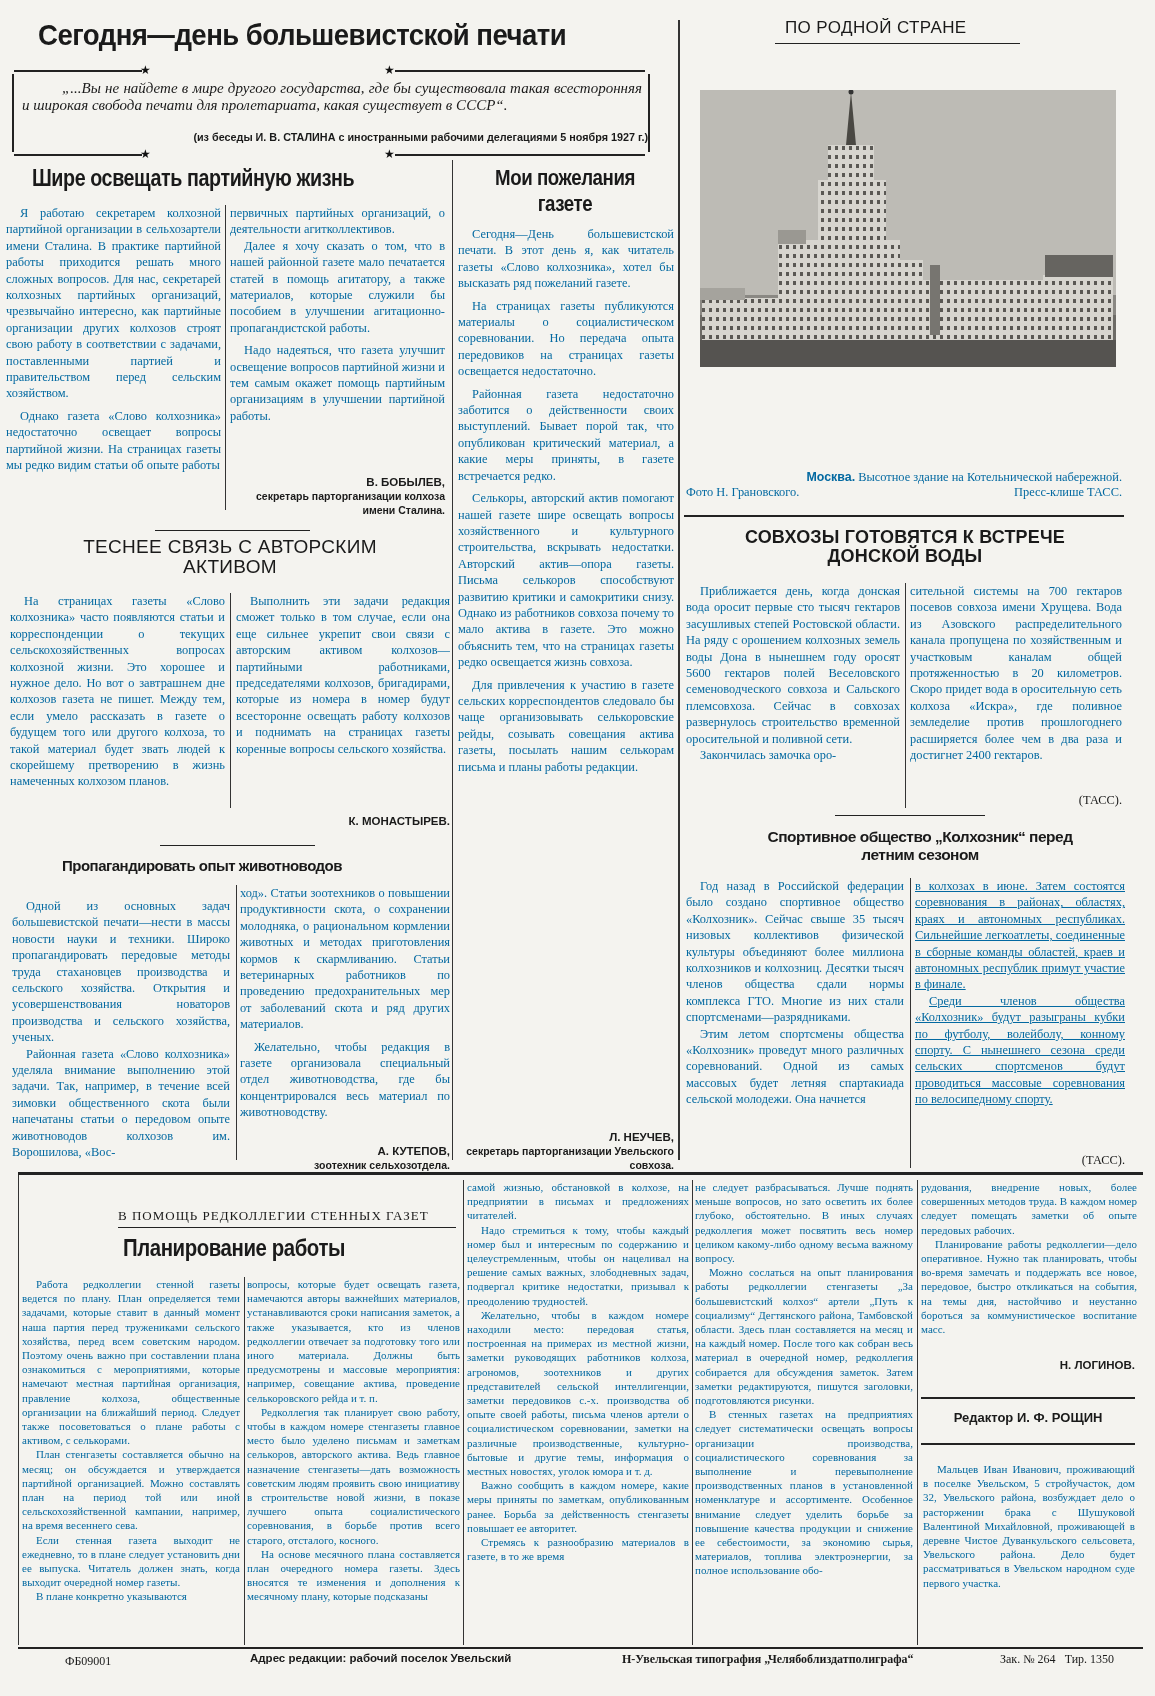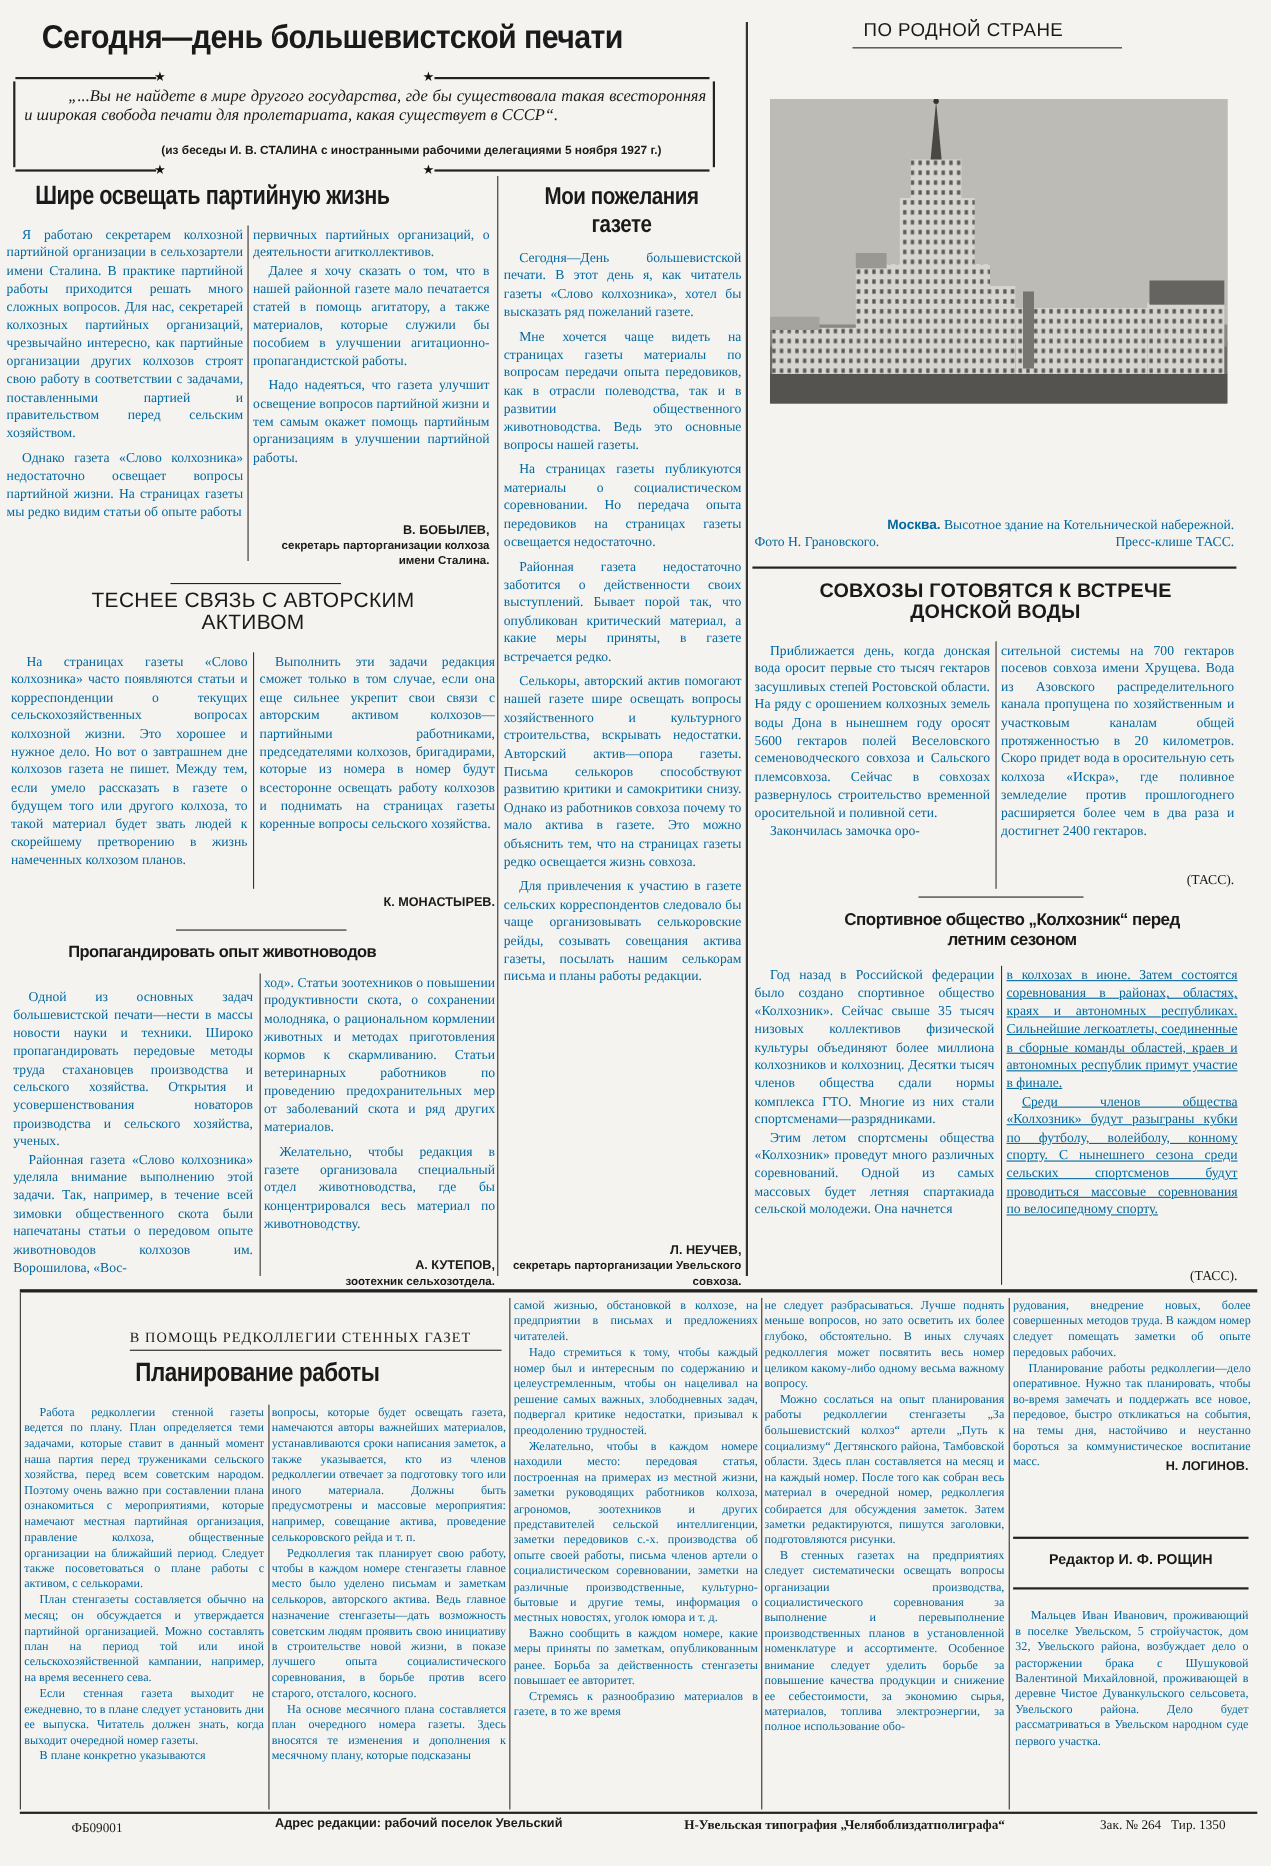--- a/index.html
+++ b/index.html
@@ -22,21 +22,21 @@
 <body>
 
 <div class="abs" style="left:38px; top:18px; width:600px; font-family:'Liberation Sans','DejaVu Sans',sans-serif; font-weight:700; font-size:30px; letter-spacing:-0.6px; transform:scaleX(0.92); transform-origin:left top; white-space:nowrap;">Сегодня—день большевистской печати</div>
 
 <div class="hline" style="left:14px; top:70px; width:128px;"></div>
 <span class="star" style="left:140px; top:64px;">★</span>
 <span class="star" style="left:384px; top:64px;">★</span>
 <div class="hline" style="left:395px; top:70px; width:250px;"></div>
 <div class="abs" style="left:12px; top:74px; width:638px; height:78px; border-left:2px solid #222; border-right:2px solid #222;"></div>
 <div class="abs" style="left:22px; top:80px; width:620px; font-family:'Liberation Serif',serif; font-style:italic; font-size:15px; line-height:17px; text-align:justify; text-indent:40px;">„...Вы не найдете в мире другого государства, где бы существовала такая всесторонняя и широкая свобода печати для пролетариата, какая существует в СССР“.</div>
-<div class="abs" style="left:100px; top:131px; width:548px; text-align:center; font-family:'Liberation Sans',sans-serif; font-weight:700; font-size:10.8px; white-space:nowrap;">(из беседы И. В. СТАЛИНА с иностранными рабочими делегациями 5 ноября 1927 г.)</div>
+<div class="abs" style="left:100px; top:131px; width:548px; text-align:right; font-family:'Liberation Sans',sans-serif; font-weight:700; font-size:10.8px; white-space:nowrap;">(из беседы И. В. СТАЛИНА с иностранными рабочими делегациями 5 ноября 1927 г.)</div>
 <div class="hline" style="left:14px; top:154px; width:128px;"></div>
 <span class="star" style="left:140px; top:148px;">★</span>
 <span class="star" style="left:384px; top:148px;">★</span>
 <div class="hline" style="left:395px; top:154px; width:250px;"></div>
 
 <div class="vline" style="left:452px; top:160px; height:1000px;"></div>
 <div class="vline" style="left:678px; top:20px; height:1140px; width:2px;"></div>
 
 <div class="abs head-cond" style="left:32px; top:164px; font-size:24px; white-space:nowrap; transform:scaleX(0.82);">Шире освещать партийную жизнь</div>
 
@@ -82,21 +82,20 @@
   <p class="gap">Желательно, чтобы редакция в газете организовала специальный отдел животноводства, где бы концентрировался весь материал по животноводству.</p>
 </div>
 <div class="abs sig" style="left:240px; top:1144px; width:210px;">
   <div>А. КУТЕПОВ,</div>
   <div class="role">зоотехник сельхозотдела.</div>
 </div>
 
 <div class="abs head-cond center" style="left:460px; top:165px; width:210px; font-size:22px; line-height:26px; transform:scaleX(0.85); transform-origin:center top;">Мои пожелания газете</div>
 <div class="abs txt" style="left:458px; top:226px; width:216px;">
   <p>Сегодня—День большевистской печати. В этот день я, как читатель газеты «Слово колхозника», хотел бы высказать ряд пожеланий газете.</p>
-  <p class="gap">Мне хочется чаще видеть на страницах газеты материалы по вопросам передачи опыта передовиков, как в отрасли полеводства, так и в развитии общественного животноводства. Ведь это основные вопросы нашей газеты.</p>
   <p class="gap">На страницах газеты публикуются материалы о социалистическом соревновании. Но передача опыта передовиков на страницах газеты освещается недостаточно.</p>
   <p class="gap">Районная газета недостаточно заботится о действенности своих выступлений. Бывает порой так, что опубликован критический материал, а какие меры приняты, в газете встречается редко.</p>
   <p class="gap">Селькоры, авторский актив помогают нашей газете шире освещать вопросы хозяйственного и культурного строительства, вскрывать недостатки. Авторский актив—опора газеты. Письма селькоров способствуют развитию критики и самокритики снизу. Однако из работников совхоза почему то мало актива в газете. Это можно объяснить тем, что на страницах газеты редко освещается жизнь совхоза.</p>
   <p class="gap">Для привлечения к участию в газете сельских корреспондентов следовало бы чаще организовывать селькоровские рейды, созывать совещания актива газеты, посылать нашим селькорам письма и планы работы редакции.</p>
 </div>
 <div class="abs sig" style="left:458px; top:1130px; width:216px;">
   <div>Л. НЕУЧЕВ,</div>
   <div class="role">секретарь парторганизации Увельского совхоза.</div>
 </div>
 
@@ -285,21 +284,21 @@
 <div class="abs txt small" style="left:695px; top:1180px; width:218px;">
   <p style="text-indent:0">не следует разбрасываться. Лучше поднять меньше вопросов, но зато осветить их более глубоко, обстоятельно. В иных случаях редколлегия может посвятить весь номер целиком какому-либо одному весьма важному вопросу.</p>
   <p>Можно сослаться на опыт планирования работы редколлегии стенгазеты „За большевистский колхоз“ артели „Путь к социализму“ Дегтянского района, Тамбовской области. Здесь план составляется на месяц и на каждый номер. После того как собран весь материал в очередной номер, редколлегия собирается для обсуждения заметок. Затем заметки редактируются, пишутся заголовки, подготовляются рисунки.</p>
   <p>В стенных газетах на предприятиях следует систематически освещать вопросы организации производства, социалистического соревнования за выполнение и перевыполнение производственных планов в установленной номенклатуре и ассортименте. Особенное внимание следует уделить борьбе за повышение качества продукции и снижение ее себестоимости, за экономию сырья, материалов, топлива электроэнергии, за полное использование обо-</p>
 </div>
 <div class="vline" style="left:917px; top:1180px; height:465px;"></div>
 <div class="abs txt small" style="left:921px; top:1180px; width:216px;">
   <p style="text-indent:0">рудования, внедрение новых, более совершенных методов труда. В каждом номер следует помещать заметки об опыте передовых рабочих.</p>
   <p>Планирование работы редколлегии—дело оперативное. Нужно так планировать, чтобы во-время замечать и поддержать все новое, передовое, быстро откликаться на события, на темы дня, настойчиво и неустанно бороться за коммунистическое воспитание масс.</p>
 </div>
-<div class="abs sig" style="left:921px; top:1326px; width:214px;">Н. ЛОГИНОВ.</div>
+<div class="abs sig" style="left:921px; top:1358px; width:214px;">Н. ЛОГИНОВ.</div>
 
 <div class="hline" style="left:921px; top:1397px; width:214px;"></div>
 <div class="abs" style="left:921px; top:1410px; width:214px; text-align:center; font-family:'Liberation Sans',sans-serif; font-weight:700; font-size:13px; white-space:nowrap;">Редактор И. Ф. РОЩИН</div>
 <div class="hline" style="left:921px; top:1443px; width:214px;"></div>
 <div class="abs txt small" style="left:923px; top:1462px; width:212px;">
   <p>Мальцев Иван Иванович, проживающий в поселке Увельском, 5 стройучасток, дом 32, Увельского района, возбуждает дело о расторжении брака с Шушуковой Валентиной Михайловной, проживающей в деревне Чистое Дуванкульского сельсовета, Увельского района. Дело будет рассматриваться в Увельском народном суде первого участка.</p>
 </div>
 
 <div class="hline" style="left:18px; top:1647px; width:1125px;"></div>
 <div class="abs" style="left:65px; top:1654px; font-family:'Liberation Serif',serif; font-size:12px;">ФБ09001</div>

